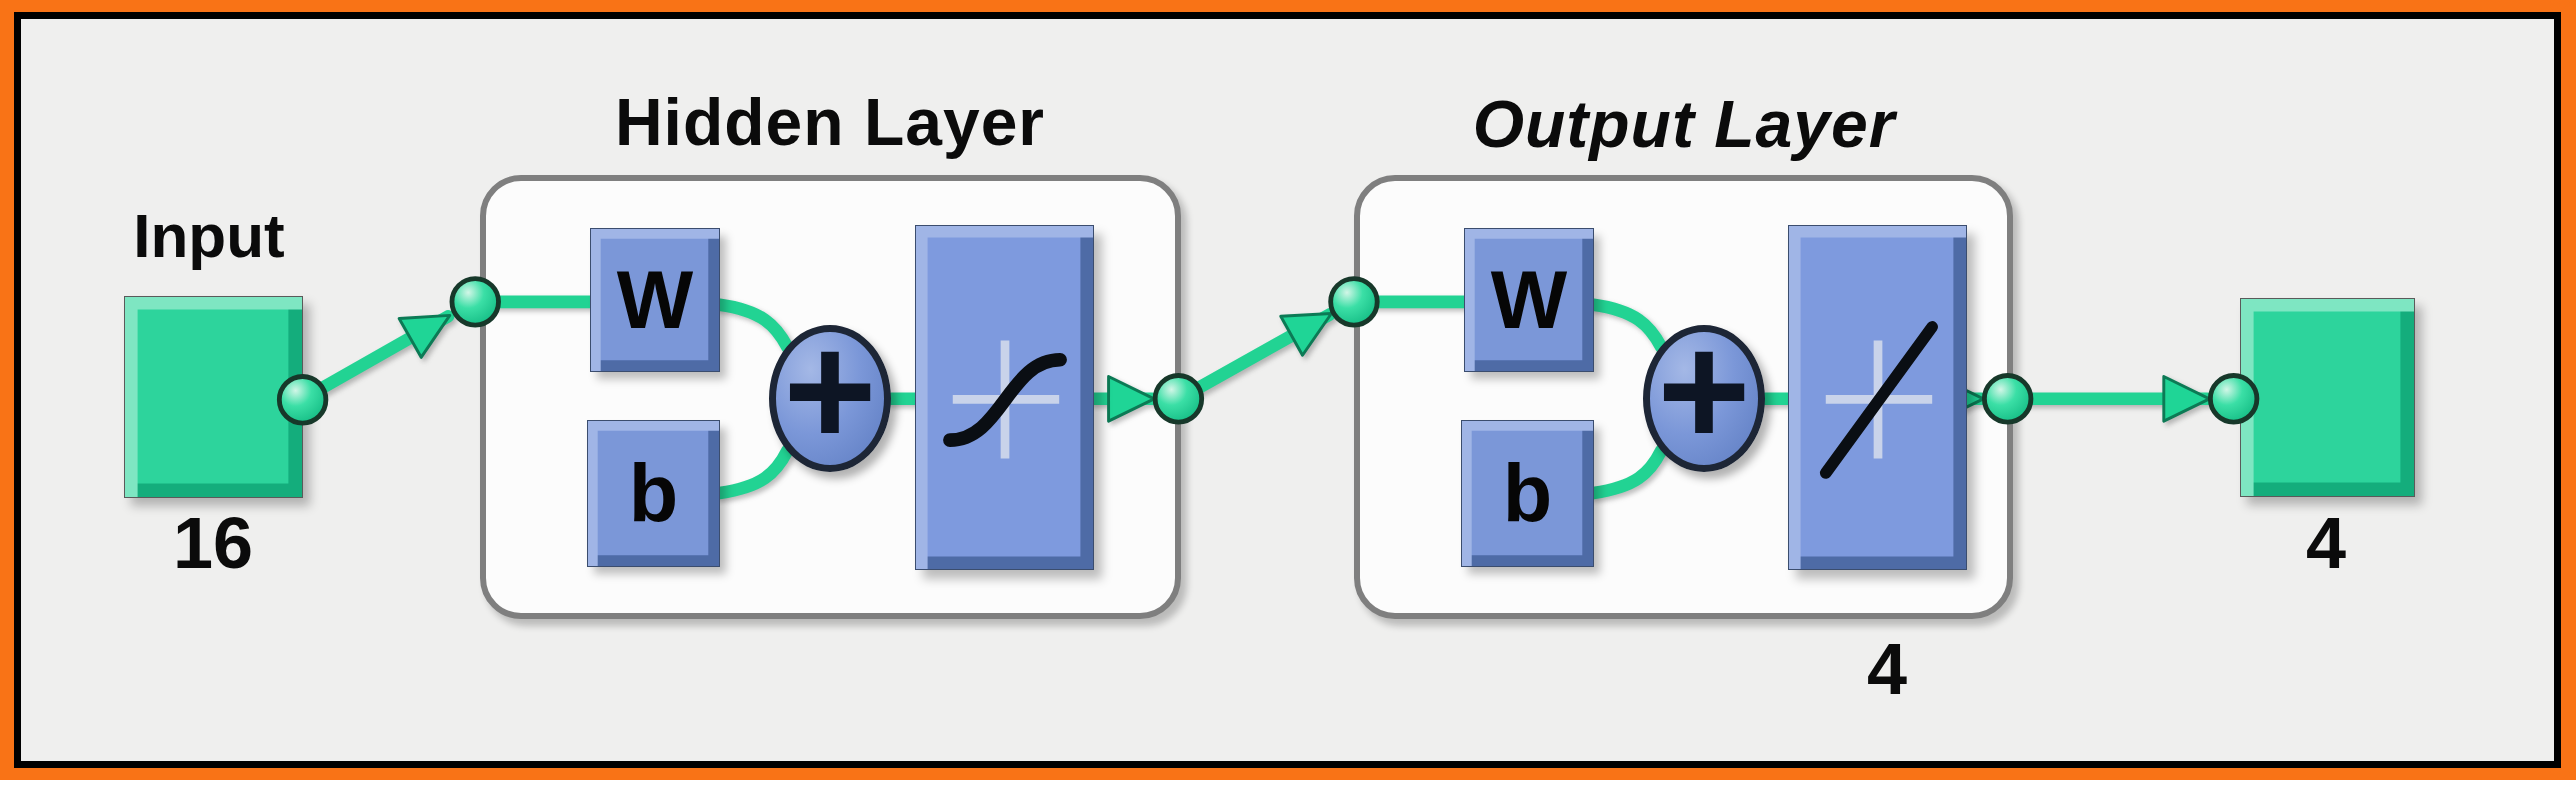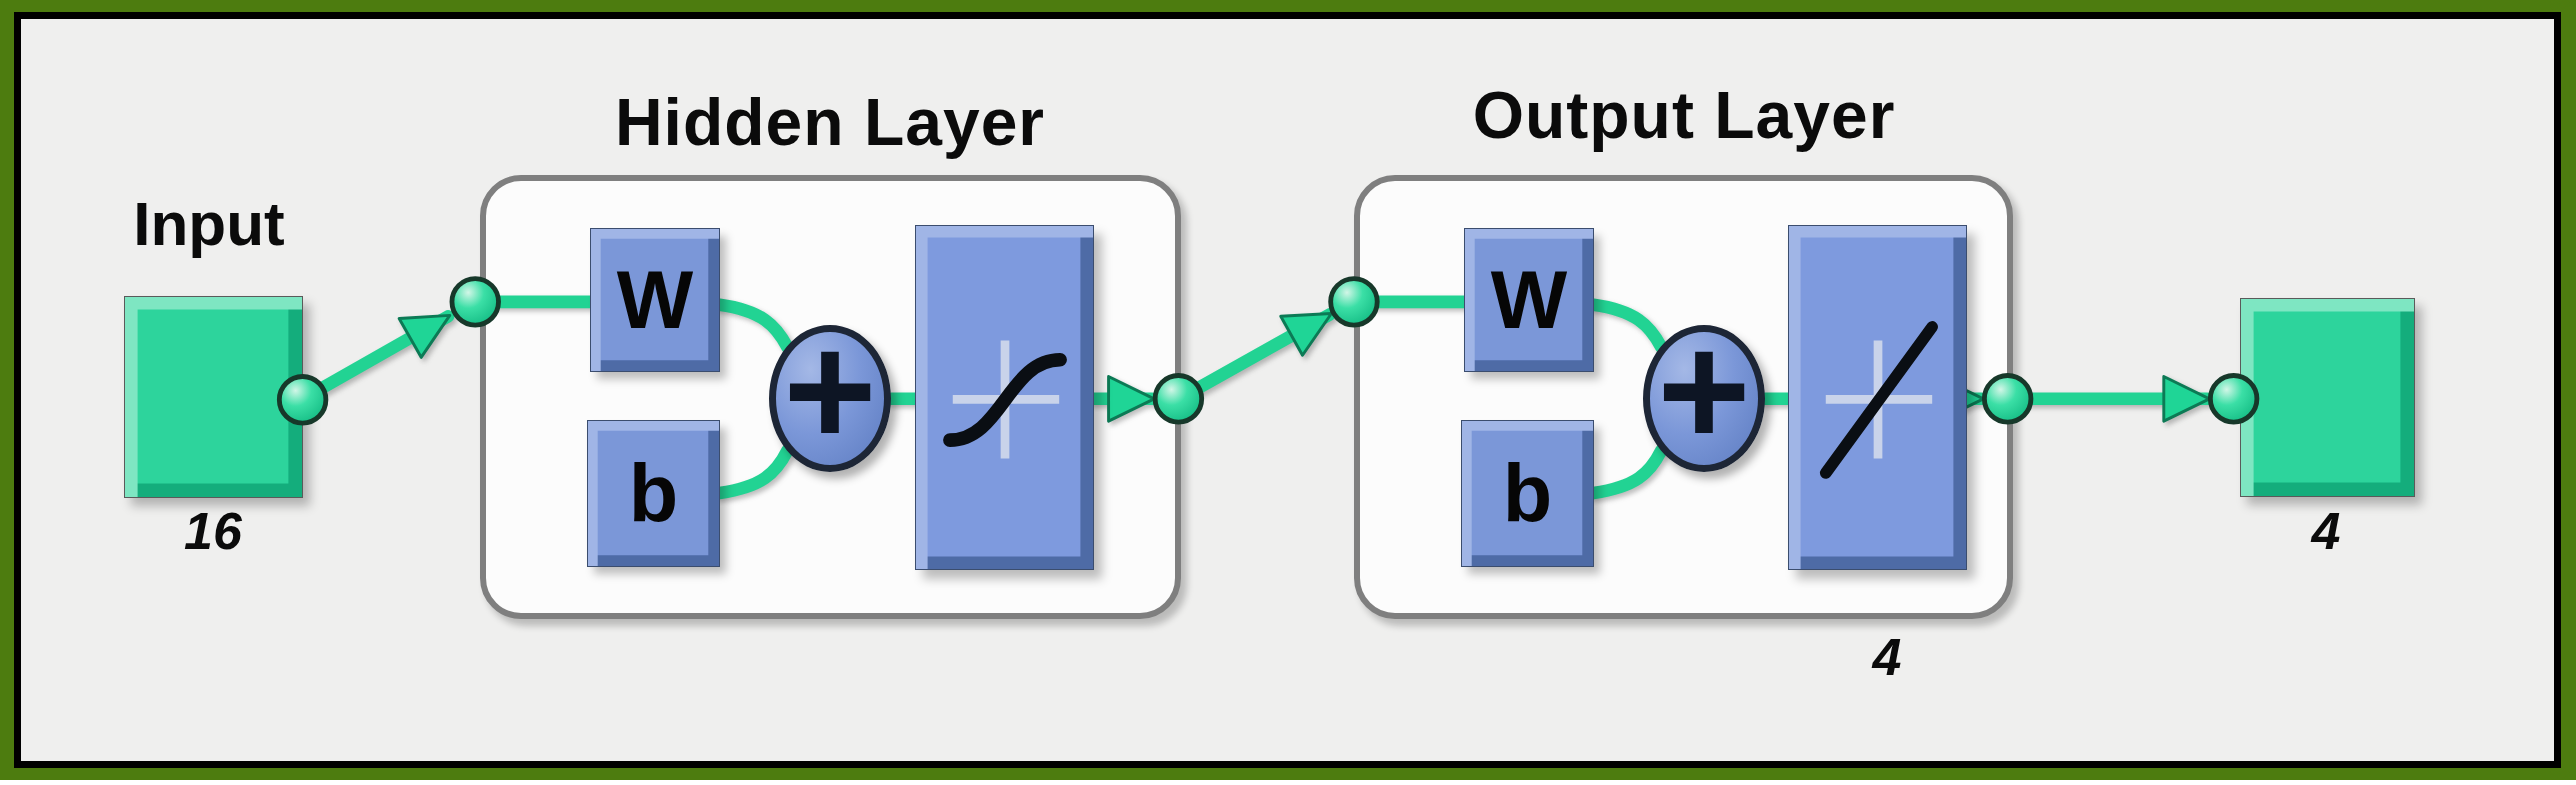--- a/index.html
+++ b/index.html
@@ -1,28 +1,28 @@
 <!DOCTYPE html>
 <html><head>
 <meta charset="utf-8">
 <style>
   html,body{margin:0;padding:0;background:#ffffff;}
   .stage{
-    position:relative;width:2576px;height:780px;background:#4d7c0f;overflow:hidden;
+    position:relative;width:2576px;height:780px;background:#f97316;overflow:hidden;
     font-family:"Liberation Sans",sans-serif;
   }
   .frame{
     position:absolute;left:13.6px;top:11.6px;width:2533px;height:742px;
     border:7.8px solid #000000;background:#efefee;
   }
   
   .lbl{position:absolute;text-align:center;color:#0b0b0b;font-weight:bold;line-height:1.15;}
   .title{font-size:66px;letter-spacing:1px;}
   .endlabel{font-size:62px;}
-  .sizenum{font-size:52px;font-style:italic;}
+  .sizenum{font-size:72px;}
   
   .layerbox{
     position:absolute;top:175px;height:444px;box-sizing:border-box;
     border:6.8px solid #7f7f7f;border-radius:41px;background:#fcfcfc;
     box-shadow:5.8px 6.8px 7.8px rgba(0,0,0,0.22);
   }
   
   .iosquare{
     position:absolute;box-sizing:border-box;
     background:#2dd49c;border:1.9px solid #5a5a5a;
@@ -57,22 +57,22 @@
 </head>
 <body>
 
 <div class="stage">
   <div class="frame"></div>
 
   <div class="layerbox" style="left:480px;width:701px;"></div>
   <div class="layerbox" style="left:1354px;width:659px;"></div>
 
   <div class="lbl title" style="left:539px;top:85px;width:582px;">Hidden Layer</div>
-  <div class="lbl title" style="left:1393px;top:78px;width:582px;">Output Layer</div>
-  <div class="lbl endlabel" style="left:88px;top:188px;width:242px;">Input</div>
+  <div class="lbl title" style="left:1393px;top:87px;width:582px;font-style:italic;">Output Layer</div>
+  <div class="lbl endlabel" style="left:88px;top:200px;width:242px;">Input</div>
   <div class="lbl sizenum" style="left:116px;top:502px;width:194px;">16</div>
   <div class="lbl sizenum" style="left:1790px;top:628px;width:194px;">4</div>
   <div class="lbl sizenum" style="left:2229px;top:502px;width:194px;">4</div>
 
   <svg class="wires" width="2576" height="786" viewBox="0 0 2656 810">
     <defs>
       <marker id="arrow" markerUnits="userSpaceOnUse" markerWidth="56" markerHeight="56" refX="48" refY="26" orient="auto">
         <path d="M3,3 L50,26 L3,49 Z" fill="#1fd596" stroke="#0c7a55" stroke-width="3" stroke-linejoin="round"></path>
       </marker>
     </defs>

